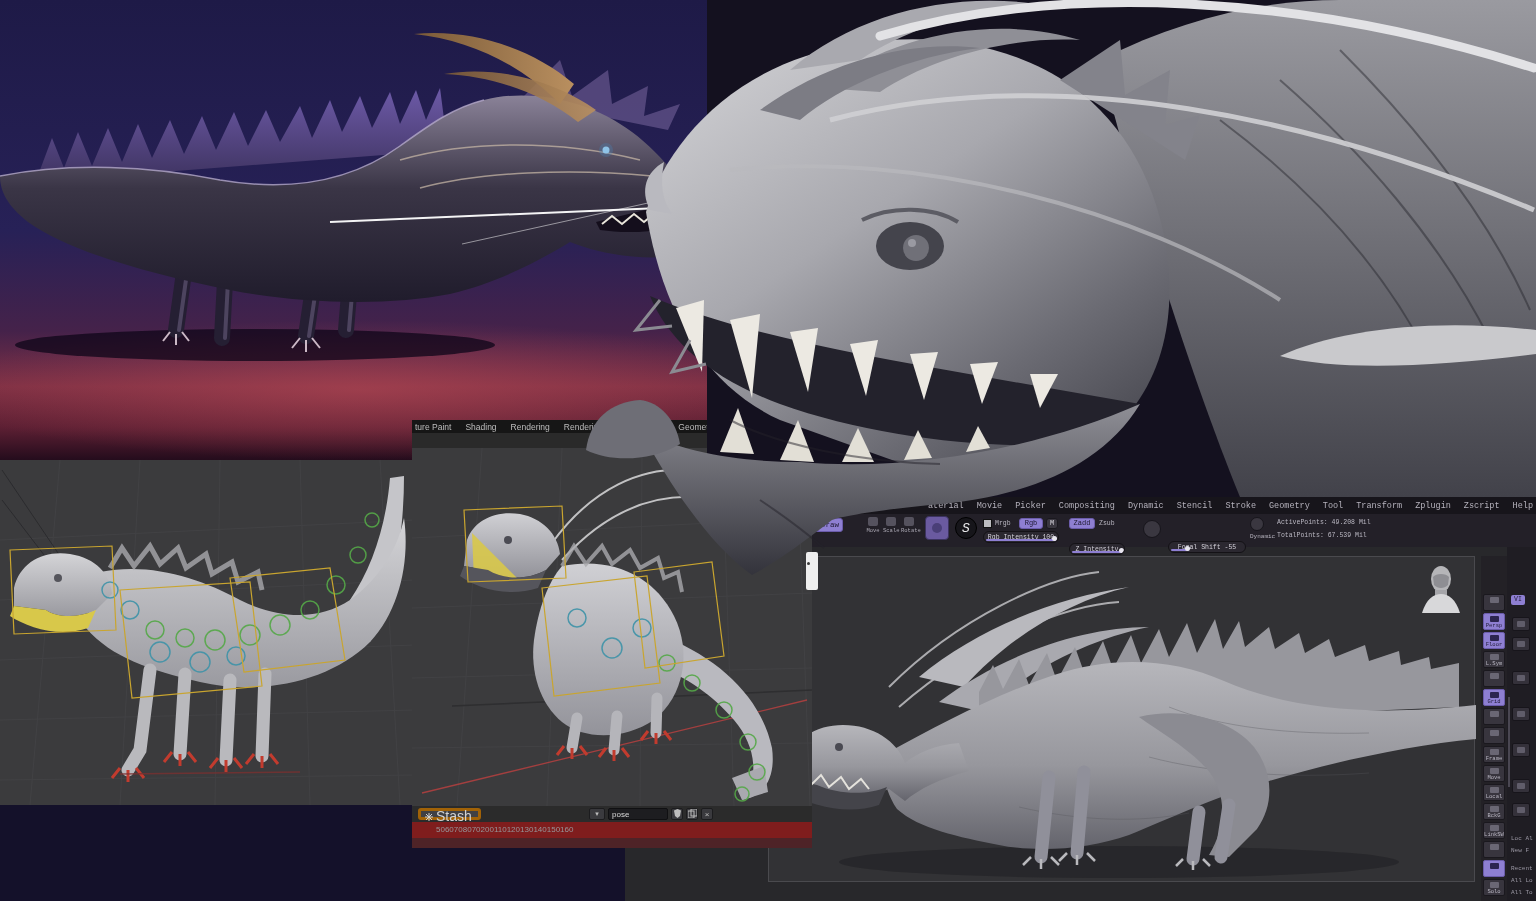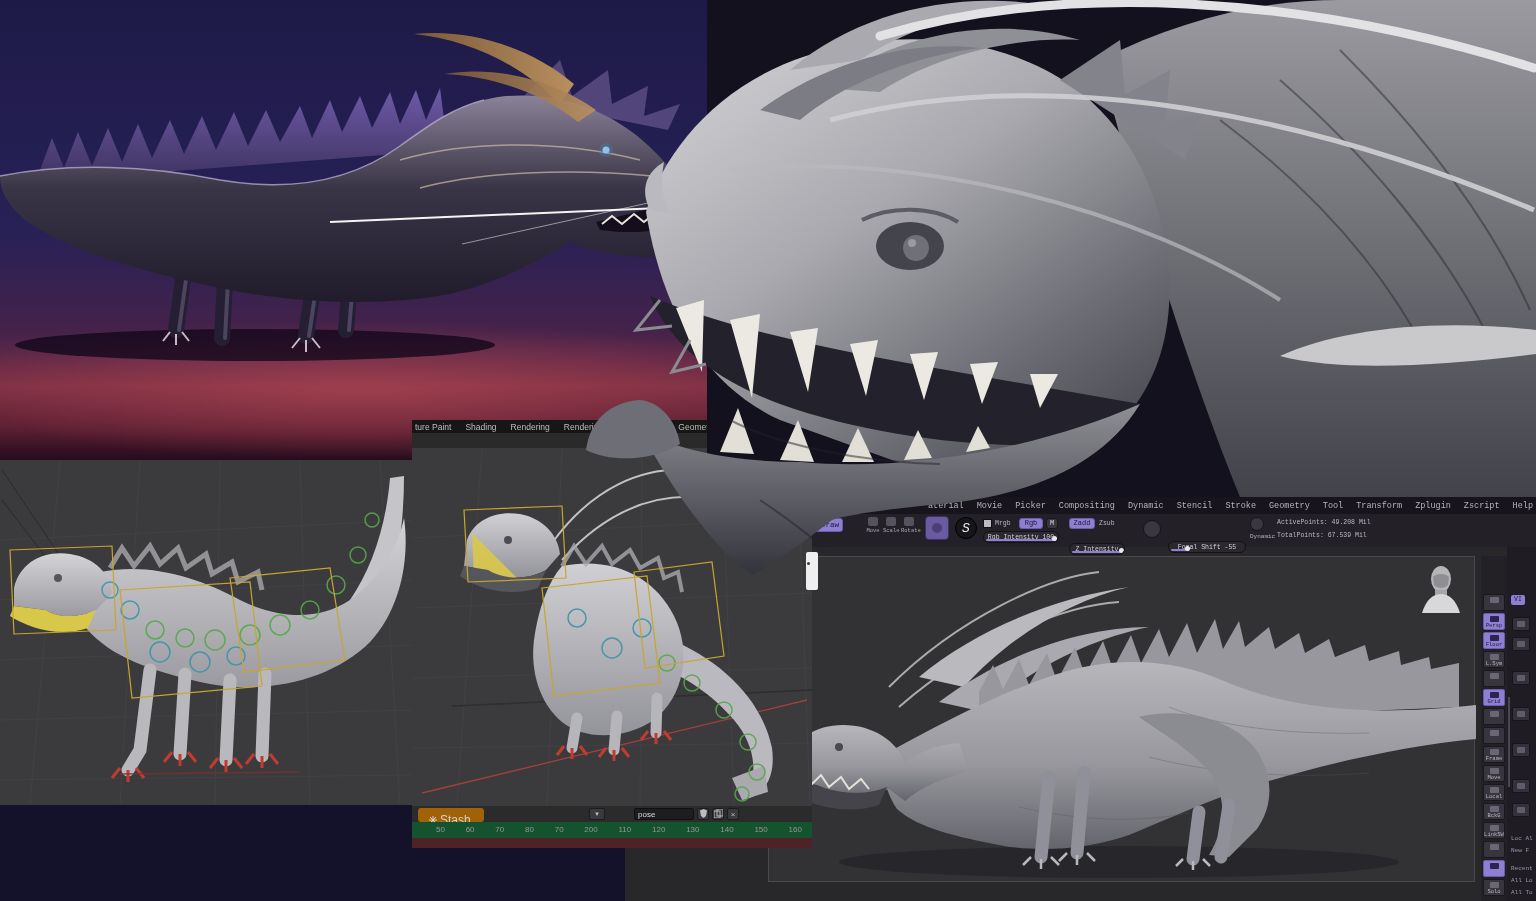--- a/index.html
+++ b/index.html
@@ -60,30 +60,30 @@
   .blender-pose { left:412px; top:420px; width:400px; height:428px; z-index:20; background:#3b3b3d; }
   .bp-menubar { position:absolute; left:0; top:0; width:100%; height:13px; background:#161616;
                 display:flex; gap:14px; align-items:center; padding-left:3px;
                 font-size:8.5px; color:#bdbdbd; white-space:nowrap; }
   .bp-header { position:absolute; left:0; top:13px; width:100%; height:15px; background:#2a2a2a;
                font-size:8.5px; color:#c8c8c8; }
   .bp-header .hwrap { position:absolute; left:186px; top:1px; display:flex; gap:4px; align-items:center; }
   .bp-viewport { position:absolute; left:0; top:28px; width:400px; height:358px; overflow:hidden; }
   .bp-footer { position:absolute; left:0; top:386px; width:100%; height:16px; background:#2b2b2b; }
   .stash-btn { position:absolute; left:6px; top:2px; height:12px; padding:0 6px 0 4px; background:#404044;
-               border:7px solid #a16207; border-radius:3px; font-size:12px; color:#d2d2d2; line-height:10px; }
+               border:3px solid #a16207; border-radius:3px; font-size:14px; color:#d2d2d2; line-height:10px; }
   .action-group { position:absolute; left:177px; top:2px; display:flex; gap:3px; align-items:center; }
   .mini-btn { width:16px; height:12px; background:#3a3a3e; border:1px solid #1c1c1e; border-radius:2px;
               color:#bdbdbd; font-size:7px; text-align:center; line-height:10px; }
   .action-field { width:60px; height:12px; background:#1d1d20; border:1px solid #101012; border-radius:2px;
-                  color:#d8d8d8; font-size:8px; padding:0 3px; font-family:"Liberation Sans",sans-serif;margin-left:26px; }
+                  color:#d8d8d8; font-size:8px; padding:0 3px; font-family:"Liberation Sans",sans-serif; }
   .icon-sq { width:12px; height:12px; background:#3a3a3e; border:1px solid #1c1c1e; border-radius:2px;
              color:#bdbdbd; font-size:8px; text-align:center; line-height:11px; }
-  .bp-ruler { position:absolute; left:0; top:402px; width:100%; height:16px; background:#14532d;
-              display:flex; justify-content:space-between; padding:0 10px 0 24px;
+  .bp-ruler { position:absolute; left:0; top:402px; width:100%; height:16px; background:#7f1d1d;
+              display:flex; padding:0 10px 0 24px;
               font-size:8px; color:#96969a; line-height:16px; }
   .bp-redbar { position:absolute; left:0; top:418px; width:100%; height:10px; background:#4e2327; }
 
   
   .sculpt-overlay { left:580px; top:0; width:956px; height:585px; z-index:40; pointer-events:none; }
 
   .divider-handle { left:806px; top:552px; width:12px; height:38px; background:#efefef; border-radius:2px;
                     z-index:50; }
   .divider-handle::after { content:""; position:absolute; left:1px; top:10px; width:3px; height:3px;
                            background:#3a3a3a; border-radius:50%; }

